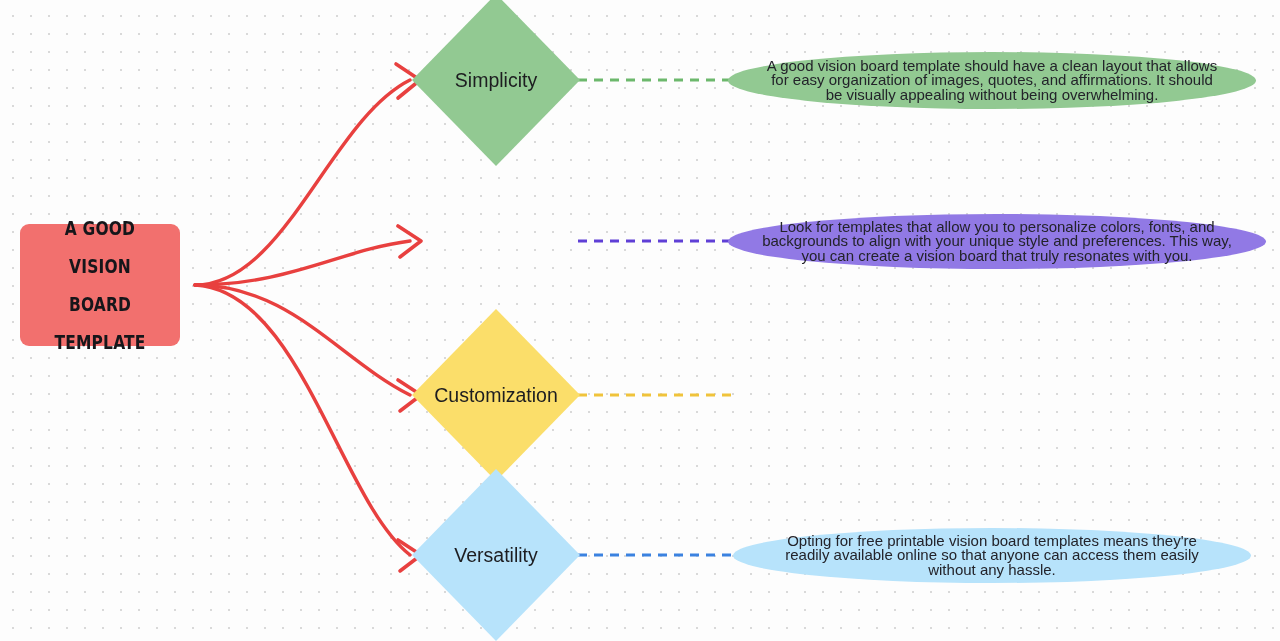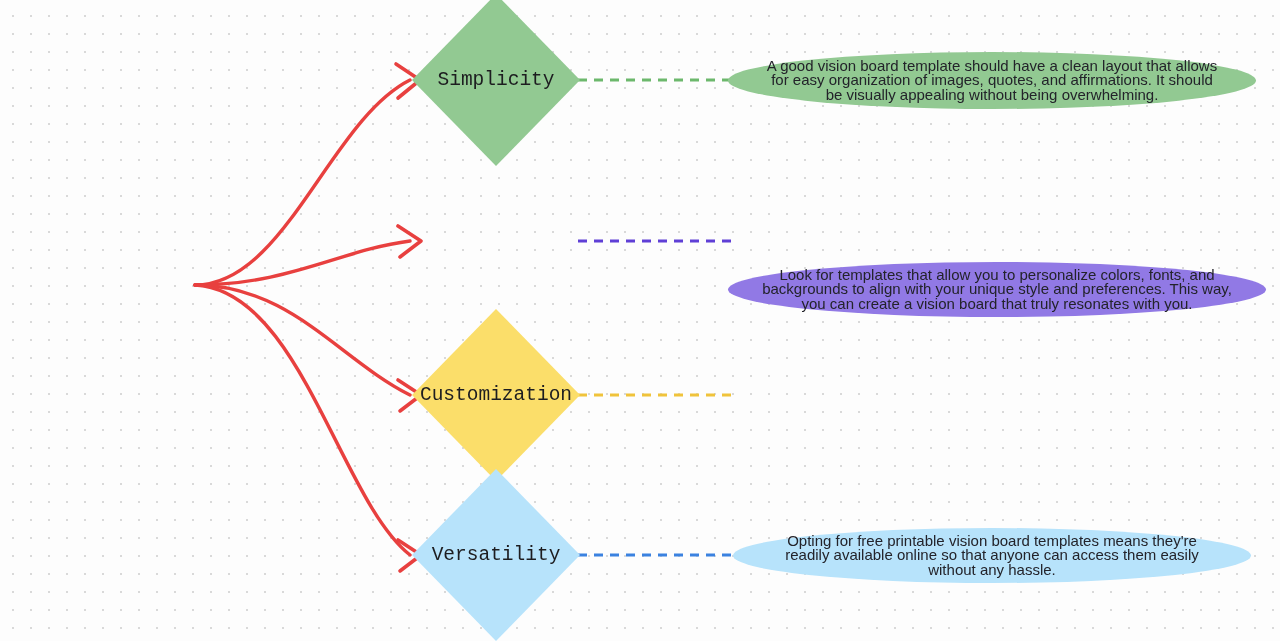--- a/index.html
+++ b/index.html
@@ -65,21 +65,21 @@
     position: absolute;
     left: 0;
     top: 0;
     width: 100%;
     height: 100%;
     clip-path: polygon(50% 0%, 100% 50%, 50% 100%, 0% 50%);
   }
   .diamond-label {
     position: relative;
     z-index: 2;
-    font-family: Liberation Mono, monospace;
+    font-family: Liberation Sans, sans-serif;
     font-size: 19.5px;
     color: #1d1d20;
     text-align: center;
     white-space: nowrap;
   }
 
   
   .ellipse-note {
     position: absolute;
     border-radius: 50%;
@@ -119,20 +119,23 @@
     </g>
 
     <g fill="none" stroke-width="3.2" stroke-linecap="butt">
       <line x1="578" y1="80" x2="734" y2="80" stroke="#6cb86c" stroke-dasharray="9 7"></line>
       <line x1="578" y1="241" x2="734" y2="241" stroke="#5f3fd6" stroke-dasharray="9 7"></line>
       <line x1="578" y1="395" x2="734" y2="395" stroke="#f0c33b" stroke-dasharray="9 7"></line>
       <line x1="578" y1="555" x2="734" y2="555" stroke="#3b82e0" stroke-dasharray="9 7"></line>
     </g>
   </svg>
 
+  <div class="root-node" style="background:#f2706e;">
+    <div class="root-label">A GOOD VISION BOARD TEMPLATE</div>
+  </div>
 
   <div class="diamond-wrap" style="left:412px; top:-6px; width:168px; height:172px;">
     <div class="diamond-shape" style="background:#92c992;"></div>
     <div class="diamond-label">Simplicity</div>
   </div>
 
 
   <div class="diamond-wrap" style="left:412px; top:309px; width:168px; height:172px;">
     <div class="diamond-shape" style="background:#fbde6a;"></div>
     <div class="diamond-label">Customization</div>
@@ -140,21 +143,21 @@
 
   <div class="diamond-wrap" style="left:412px; top:469px; width:168px; height:172px;">
     <div class="diamond-shape" style="background:#b7e3fb;"></div>
     <div class="diamond-label">Versatility</div>
   </div>
 
   <div class="ellipse-note" style="left:728px; top:52px; width:528px; height:57px; background:#92c992;">
     <div class="ellipse-text">A good vision board template should have a clean layout that allows for easy organization of images, quotes, and affirmations. It should be visually appealing without being overwhelming.</div>
   </div>
 
-  <div class="ellipse-note" style="left:728px; top:214px; width:538px; height:55px; background:#9179e5;margin-top:48px;">
+  <div class="ellipse-note" style="left:728px; top:214px; width:538px; height:55px; background:#9179e5;">
     <div class="ellipse-text">Look for templates that allow you to personalize colors, fonts, and backgrounds to align with your unique style and preferences. This way, you can create a vision board that truly resonates with you.</div>
   </div>
 
 
   <div class="ellipse-note" style="left:733px; top:528px; width:518px; height:55px; background:#b7e3fb;">
     <div class="ellipse-text">Opting for free printable vision board templates means they're readily available online so that anyone can access them easily without any hassle.</div>
   </div>
 
 </div>
 

